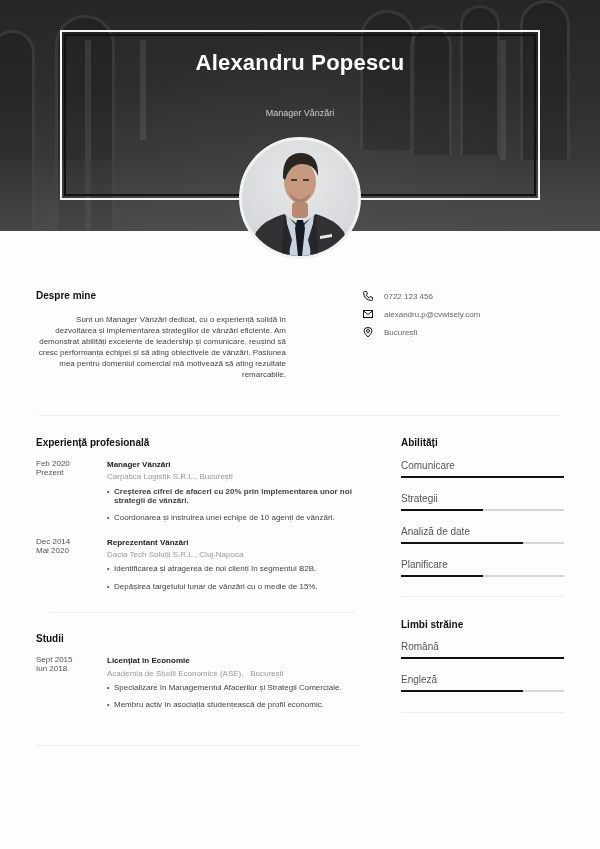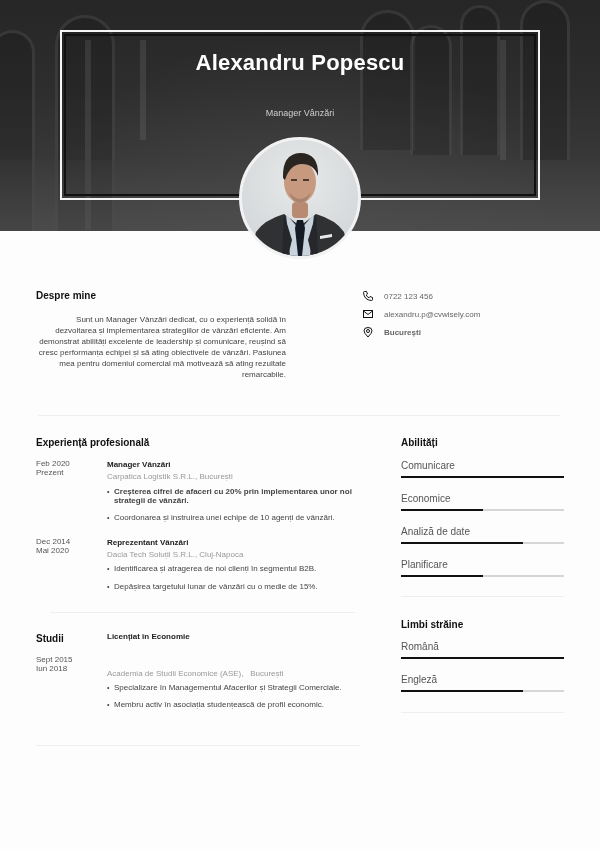--- a/index.html
+++ b/index.html
@@ -113,21 +113,21 @@
   </svg>
   <span>0722 123 456</span>
 </div>
 <div class="contact" style="top:308px;">
   <svg viewBox="0 0 24 24">
     <rect x="3" y="5" width="18" height="14" fill="none" stroke="#111" stroke-width="2"></rect>
     <path d="M3 6 L12 13 L21 6" fill="none" stroke="#111" stroke-width="2"></path>
   </svg>
   <span>alexandru.p@cvwisely.com</span>
 </div>
-<div class="contact" style="top:326px;font-weight:bold;">
+<div class="contact" style="top:326px;">
   <svg viewBox="0 0 24 24">
     <path d="M12 22 Q4 14 4 9.5 Q4 3 12 3 Q20 3 20 9.5 Q20 14 12 22 Z" fill="none" stroke="#111" stroke-width="2"></path>
     <circle cx="12" cy="10" r="3" fill="none" stroke="#111" stroke-width="2"></circle>
   </svg>
   <span>București</span>
 </div>
 
 <div class="divider" style="left:38px;top:415px;width:522px;"></div>
 
 <div class="section-title" style="left:36px;top:437px;">Experiență profesională</div>
@@ -145,35 +145,35 @@
 <div class="entry-sub" style="top:550px;">Dacia Tech Soluții S.R.L., Cluj-Napoca</div>
 <div class="bullet" style="top:565px;">Identificarea și atragerea de noi clienți în segmentul B2B.</div>
 <div class="bullet" style="top:583px;">Depășirea targetului lunar de vânzări cu o medie de 15%.</div>
 
 <div class="divider" style="left:50px;top:612px;width:305px;"></div>
 
 <div class="section-title" style="left:36px;top:633px;">Studii</div>
 
 <div class="entry-date" style="top:656px;">Sept 2015</div>
 <div class="entry-date" style="top:665px;text-align:right;">Iun 2018</div>
-<div class="entry-title" style="top:632px;">Licențiat în Economie</div>
+<div class="entry-title" style="top:656px;">Licențiat în Economie</div>
 <div class="entry-sub" style="top:669px;white-space:pre;">Academia de Studii Economice (ASE),   București</div>
 <div class="bullet" style="top:684px;width:270px;">Specializare în Managementul Afacerilor și Strategii Comerciale.</div>
 <div class="bullet" style="top:701px;width:270px;">Membru activ în asociația studențească de profil economic.</div>
 
 <div class="divider" style="left:36px;top:745px;width:324px;"></div>
 
 <div class="section-title" style="left:401px;top:437px;">Abilități</div>
 
 <div class="skill-label" style="top:460px;">Comunicare</div>
 <div class="skill-track" style="top:476px;">
     <div class="skill-fill" style="width: 100%;"></div>
   </div>
 
-<div class="skill-label" style="top:493px;">Economice</div>
+<div class="skill-label" style="top:493px;">Strategii</div>
 <div class="skill-track" style="top:509px;">
     <div class="skill-fill" style="width: 50%;"></div>
   </div>
 
 <div class="skill-label" style="top:526px;text-align:right;">Analiză de date</div>
 <div class="skill-track" style="top:542px;">
     <div class="skill-fill" style="width: 75%;"></div>
   </div>
 
 <div class="skill-label" style="top:559px;">Planificare</div>

